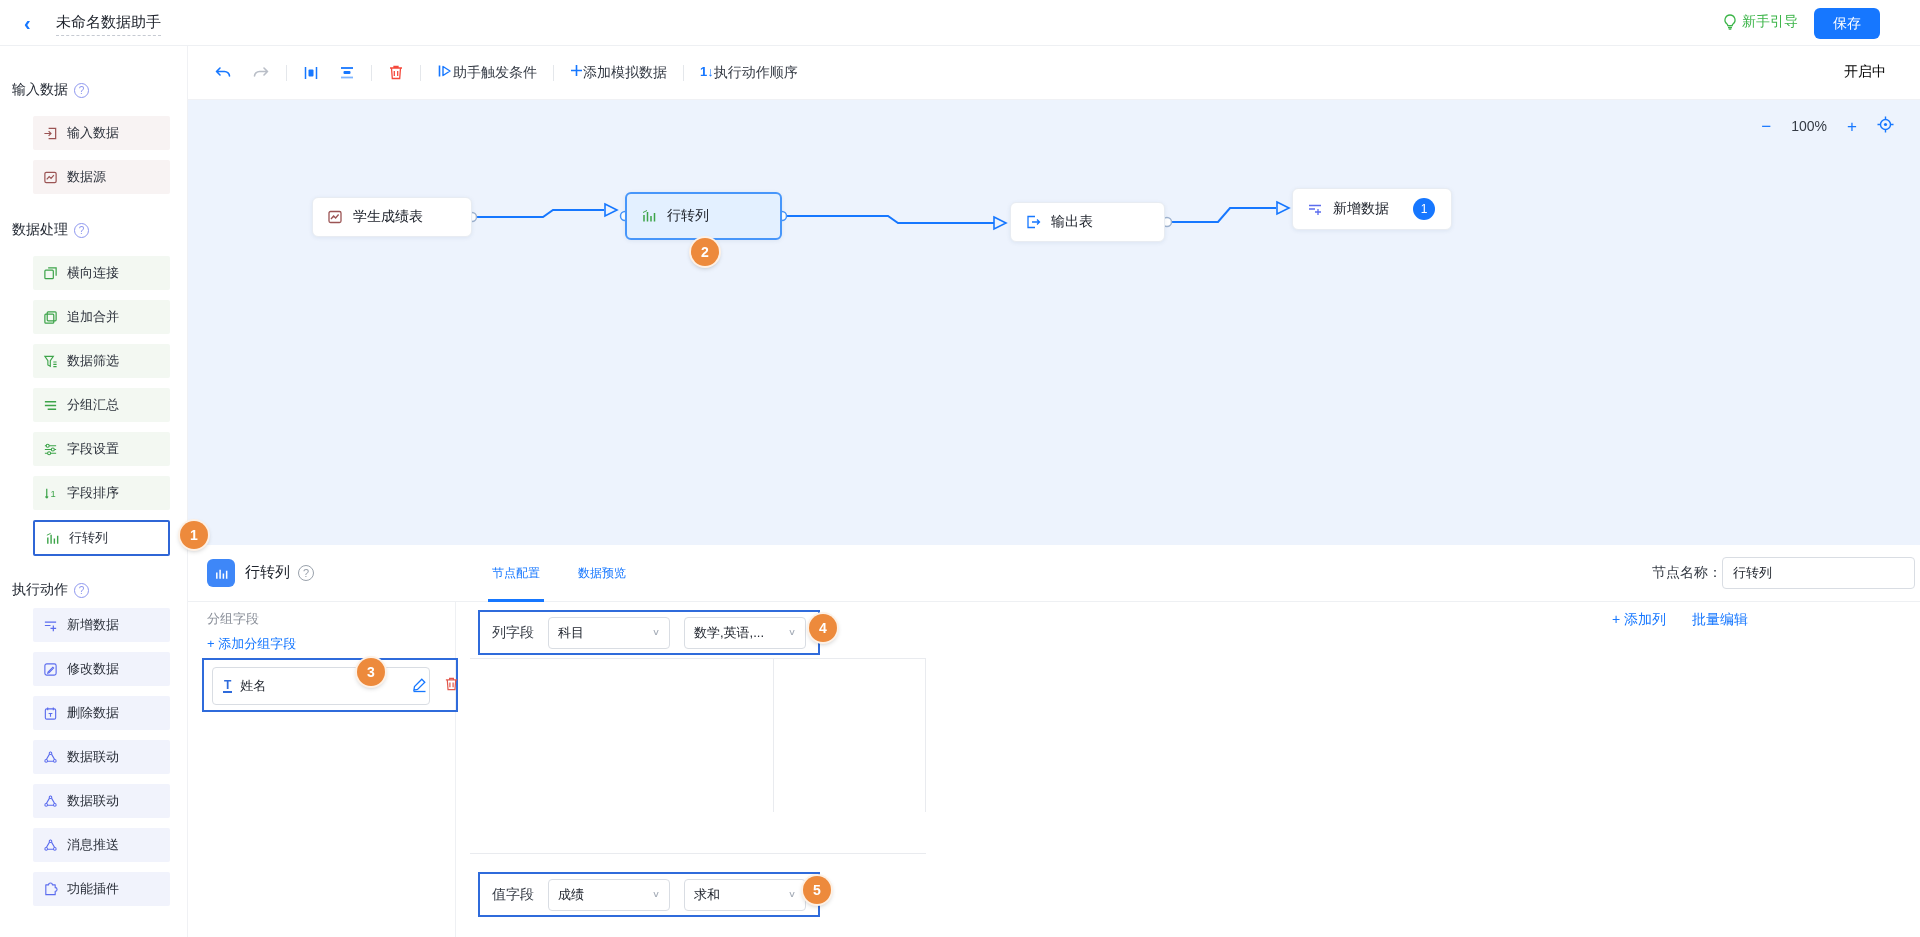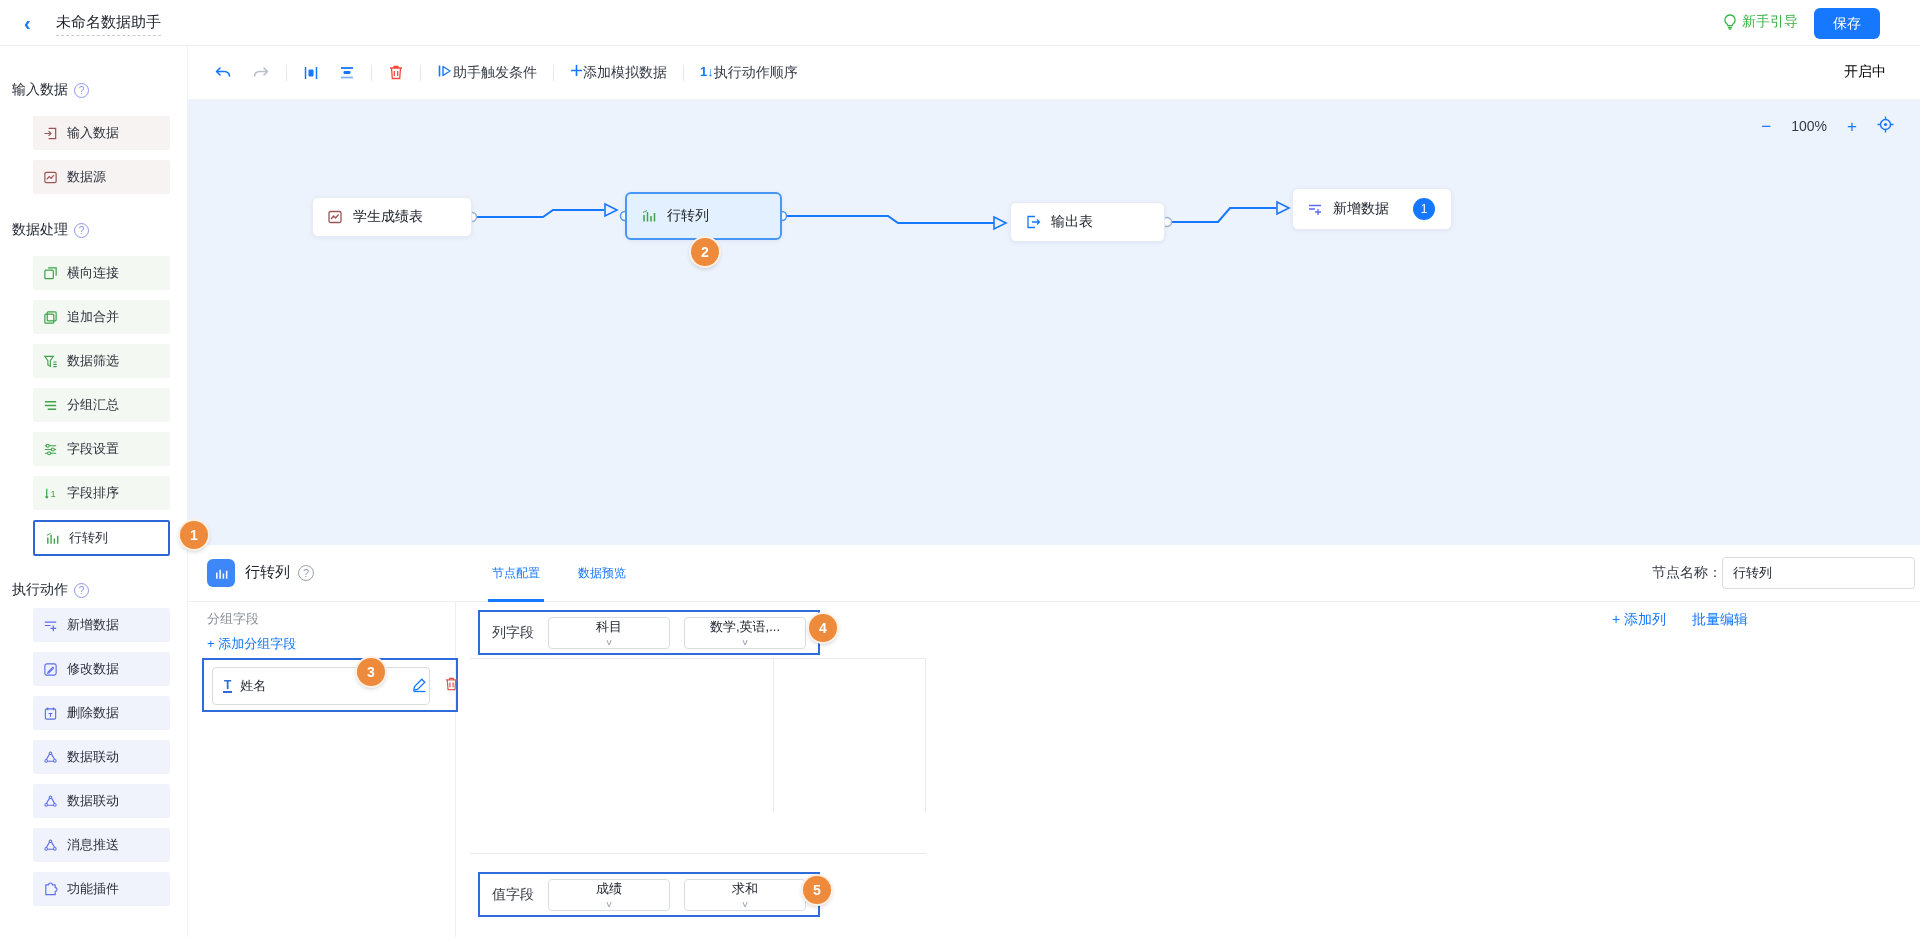--- a/index.html
+++ b/index.html
@@ -63,21 +63,21 @@
   .grp-title { position:absolute; left:19px; top:65px; font-size:13px; color:#8a8f99; }
   .grp-add { position:absolute; left:19px; top:90px; font-size:13px; color:#1677ff; cursor:pointer; }
   .grp-box { position:absolute; left:14px; top:113px; width:256px; height:54px; border:2px solid #2f6bdb; display:flex; align-items:center; }
   .grp-field { position:absolute; left:8px; top:7px; width:218px; height:38px; border:1px solid #d9dde3; border-radius:4px; background:#fff; display:flex; align-items:center; gap:8px; padding-left:10px; font-size:13px; color:#20252e; }
   .t-ico { color:#2f6bdb; font-size:12px; font-weight:bold; border-bottom:2px solid #2f6bdb; line-height:11px; padding:0 1px; }
   .grp-edit { position:absolute; left:207px; top:16px; cursor:pointer; }
   .grp-del { position:absolute; left:240px; top:16px; cursor:pointer; }
 
   .cfg-row { position:absolute; display:flex; align-items:center; gap:14px; border:2px solid #2f6bdb; padding:0 12px; }
   .cfg-label { font-size:14px; color:#343a44; white-space:nowrap; }
-  .select { width:122px; height:32px; border:1px solid #d9dde3; border-radius:4px; background:#fff; display:flex; align-items:center; justify-content:space-between; padding:0 9px; font-size:13px; color:#20252e; cursor:pointer;flex-direction:column; }
+  .select { width:122px; height:32px; border:1px solid #d9dde3; border-radius:4px; background:#fff; display:flex; align-items:center; justify-content:space-between; padding:0 9px; font-size:13px; color:#20252e; cursor:pointer; }
   .select .chev { color:#a6adb8; font-size:11px; transform:scaleY(.8); }
 
   .pv-table { position:absolute; left:282px; top:113px; width:456px; height:196px; border-top:1px solid #e9ebef; border-bottom:1px solid #e9ebef; }
   .pv-head { display:flex; height:42px; border-bottom:1px solid #e9ebef; }
   .pv-th { width:152px; display:flex; align-items:center; padding-left:12px; font-size:13px; color:#20252e; border-right:1px solid #e9ebef; }
   .pv-th:first-child { border-right:none; }
   .pv-body { display:flex; height:153px; }
   .pv-td { width:152px; border-right:1px solid #e9ebef; }
   .pv-td:first-child { border-right:none; }
 

